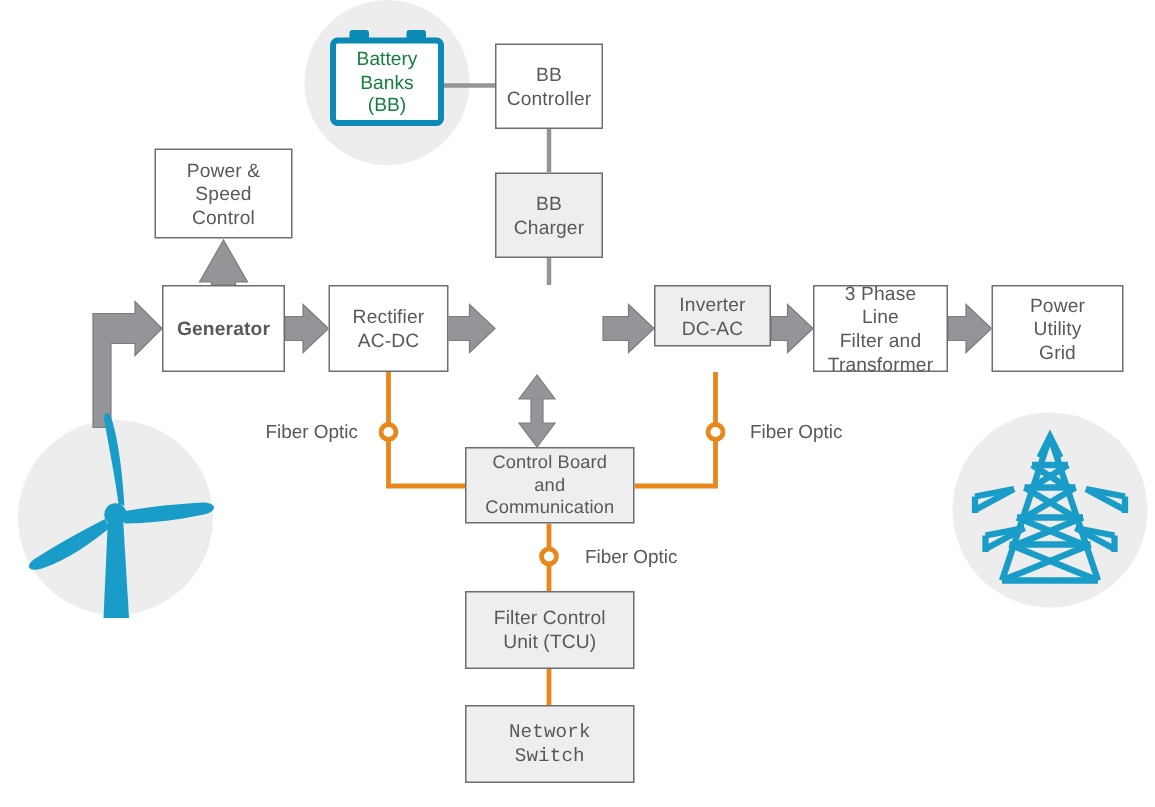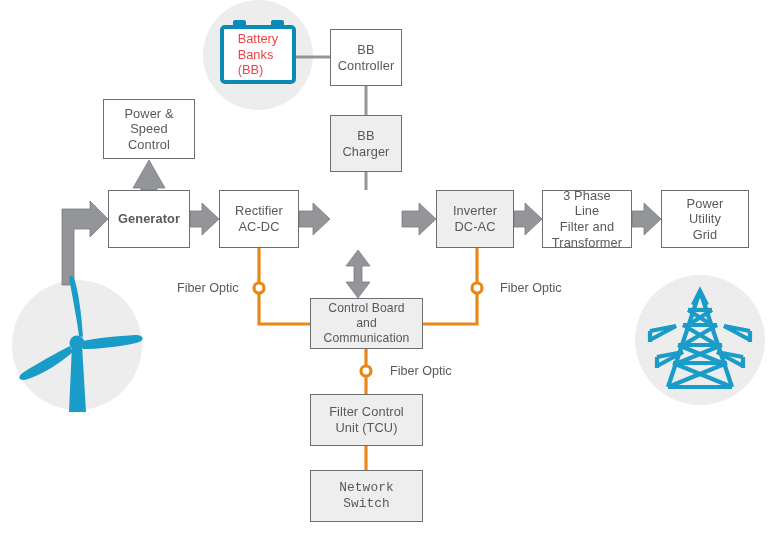--- a/index.html
+++ b/index.html
@@ -44,23 +44,24 @@
 
   .edge-label {
     position: absolute;
     color: #58595b;
     font-size: 12.6px;
     line-height: 1.2;
     white-space: nowrap;
   }
   .icon-label {
     position: absolute;
-    color: #ef4444;
+    color: #15803d;
     font-size: 12.8px;
     line-height: 1.22;
+    text-align: center;
     white-space: pre-line;
   }
   .battery-shell {
     position: absolute;
     box-sizing: border-box;
     border: 4.5px solid #0a8ab4;
     border-radius: 5px;
     background: #ffffff;
     display: flex;
     align-items: center;
@@ -207,21 +208,21 @@
   <div class="node-box fill-white" style="left:108px; top:190px; width:82px; height:58px;font-weight:bold;">
     <span>Generator</span>
   </div>
 
   <div class="node-box fill-white" style="left:219px; top:190px; width:80px; height:58px;justify-content:center;">
     <span>Rectifier
 AC-DC</span>
   </div>
 
 
-  <div class="node-box fill-gray" style="left:436px; top:190px; width:78px; height:58px;">
+  <div class="node-box fill-gray" style="left:436px; top:190px; width:78px; height:41px;">
     <span>Inverter
 DC-AC</span>
   </div>
 
   <div class="node-box fill-white" style="left:542px; top:190px; width:90px; height:58px;">
     <span>3 Phase Line
 Filter and
 Transformer</span>
   </div>
 

